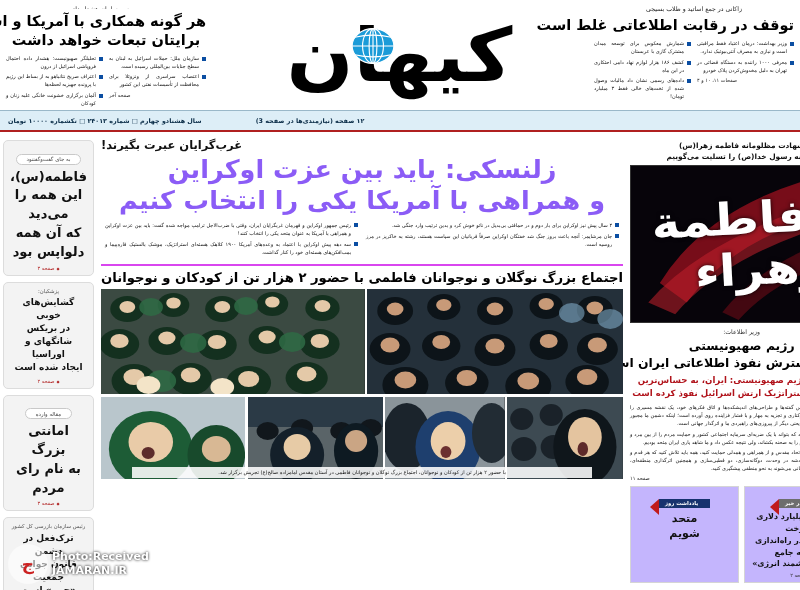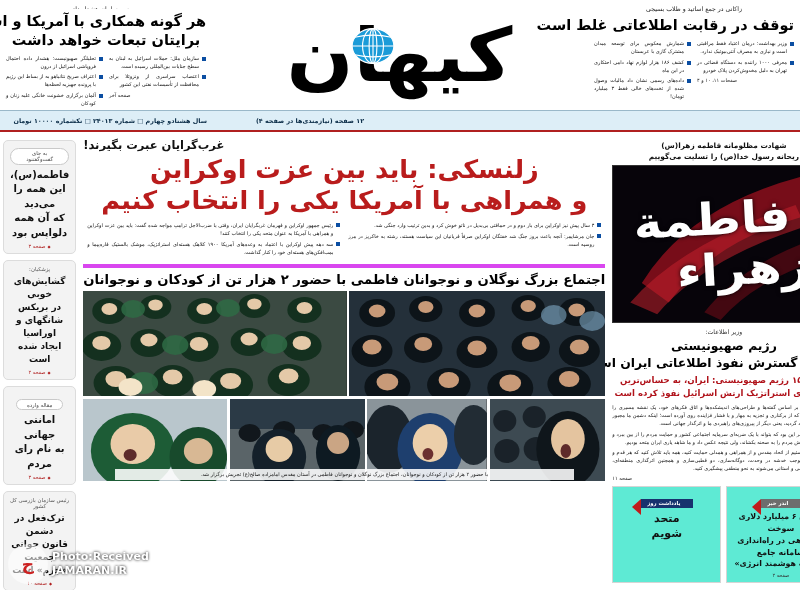--- a/index.html
+++ b/index.html
@@ -78,21 +78,21 @@
   .infobar {
     position: absolute; top: 110px; right: 0; left: 0; height: 22px;
     background: #ddeef7;
     border-top: 1px solid #9ab8c9; border-bottom: 2.5px solid #b02020;
     display: flex; flex-direction: row-reverse; align-items: center;
   }
   .infobar .seg {
     font-size: 6.4px; color: #0a2c47; font-weight: bold;
     padding: 0 8px; white-space: nowrap;
   }
-  .seg-issue { width: 215px; text-align: right; }
+  .seg-issue { width: 215px; text-align: left; }
   .seg-date  { flex: 1; text-align: center; }
   .seg-pages { width: 190px; text-align: center; }
 
   
   .body {
     position: absolute; top: 138px; right: 0; left: 0; bottom: 0;
     display: flex; flex-direction: row-reverse;
   }
   .col-right { width: 140px; padding: 2px 4px 0 3px; }
   .col-mid   { flex: 1; padding: 0 3px; position: relative; }
@@ -105,52 +105,52 @@
   }
   .sbox-pill {
     display: inline-block; background: #fff; border: 1px solid #c9c9c9;
     border-radius: 9px; font-size: 5.4px; color: #444;
     padding: 1.5px 10px; margin-bottom: 3px;
   }
   .sbox-kicker-plain {
     font-size: 5.4px; color: #555; margin-bottom: 2.5px;
   }
   .sbox-title {
-    font-size: 10px; font-weight: bold; color: #111;
+    font-size: 13px; font-weight: bold; color: #111;
     line-height: 1.45;
   }
   .sbox-title.sm { font-size: 9px; }
   .sbox-ref {
     font-size: 5px; color: #b02020; margin-top: 3px;
   }
   .sbox-ref::before {
     content: "◆"; color: #b02020; font-size: 4px; margin-left: 2px;
   }
 
   
   .lead-kicker {
     font-size: 11.5px; font-weight: bold; color: #111;
     text-align: left; margin: 0 0 2px;
   }
   .lead-title {
-    font-size: 25.5px; font-weight: bold; color: #b91c1c;
+    font-size: 25.5px; font-weight: bold; color: #8b5cf6;
     text-align: center; line-height: 1.2; white-space: nowrap;
   }
   .lead-title .l2 { display: block; }
   .lead-body {
     display: flex; flex-direction: row-reverse; gap: 8px;
     margin-top: 6px; padding: 0 4px;
   }
   .lead-body .lb-col { flex: 1; }
   .lead-body .bullet { font-size: 5.05px; line-height: 1.6; }
 
   .photo-head {
     font-size: 13.2px; font-weight: bold; color: #000;
     text-align: center; margin-top: 6px; white-space: nowrap;
-    border-top: 4px solid #d946ef; padding-top: 4px;
+    border-top: 2px solid #d946ef; padding-top: 4px;
   }
   .photo-grid { margin-top: 4px; }
   .pg-row { display: flex; flex-direction: row-reverse; gap: 2.5px; }
   .pg-row.top { height: 105px; margin-bottom: 2.5px; }
   .pg-row.bot { height: 82px; }
   .ph { position: relative; overflow: hidden; background: #2a2a2a; }
   .ph.a { flex: 1.03; } .ph.b { flex: 1; }
   .ph.c { flex: 1.12; } .ph.d { flex: 1.05; }
   .ph.e { flex: 0.93; } .ph.f { flex: 0.9; }
   .photo-cap {
@@ -187,21 +187,21 @@
     font-size: 8.6px; font-weight: bold; color: #b0121a;
     text-align: center; line-height: 1.5; margin-top: 3px;
   }
   .l2-body { margin-top: 4px; }
   .l2-body .bullet { font-size: 5.05px; line-height: 1.58; }
 
   .note-row {
     display: flex; flex-direction: row-reverse; gap: 5px; margin-top: 5px;
   }
   .note {
-    flex: 1; background: #5eead4; border: 1px solid #d5d5d5;
+    flex: 1; background: #c4b5fd; border: 1px solid #d5d5d5;
     padding: 3px 5px 4px; text-align: center; position: relative;
   }
   .note-tag {
     display: inline-block; font-size: 5.3px; color: #fff;
     padding: 1.5px 12px 1.5px 6px; position: relative;
     margin-bottom: 3px; font-weight: bold;
   }
   .note-tag.blue { background: #17326e; }
   .note-tag.gray { background: #6d6d6d; }
   .note-tag::after {
@@ -290,21 +290,21 @@
           <div class="bullet">وزیر بهداشت: درمان اعتیاد فقط مراقبتی است و نیازی به مصرف آنتی‌بیوتیک ندارد.</div>
           <div class="bullet">معرفی ۱۰۰۰ راننده به دستگاه قضائی در تهران به دلیل مخدوش‌کردن پلاک خودرو</div>
           <div class="pageref">صفحات ۱۱، ۱۰ و ۴</div>
         </div>
       </div>
     </div>
   </div>
 
   <div class="infobar">
     <div class="seg seg-issue">سال هشتادو چهارم □ شماره ۲۴۰۱۳ □ تکشماره ۱۰۰۰۰ تومان</div>
-    <div class="seg seg-pages">۱۲ صفحه (نیازمندی‌ها در صفحه ۴)</div>
+    <div class="seg seg-pages">۱۲ صفحه (نیازمندی‌ها در صفحه 3)</div>
   </div>
 
   <div class="body">
 
     <div class="col-right">
 
       <div class="sbox">
         <div class="sbox-pill">به جای گفت‌وگفتنود</div>
         <div class="sbox-title">
           <div>فاطمه(س)، این همه را می‌دید</div>
@@ -319,21 +319,21 @@
           <div>گشایش‌های خوبی</div>
           <div>در بریکس شانگهای و اوراسیا</div>
           <div>ایجاد شده است</div>
         </div>
         <div class="sbox-ref">صفحه ۲</div>
       </div>
 
       <div class="sbox">
         <div class="sbox-pill">مقاله وارده</div>
         <div class="sbox-title">
-          <div>امانتی جهانی</div>
+          <div>امانتی بزرگ</div>
           <div>به نام رای مردم</div>
         </div>
         <div class="sbox-ref">صفحه ۳</div>
       </div>
 
       <div class="sbox">
         <div class="sbox-kicker-plain">رئیس سازمان بازرسی کل کشور</div>
         <div class="sbox-title sm">
           <div>ترک‌فعل در دشمن</div>
           <div>قانون جوانی جمعیت</div>

